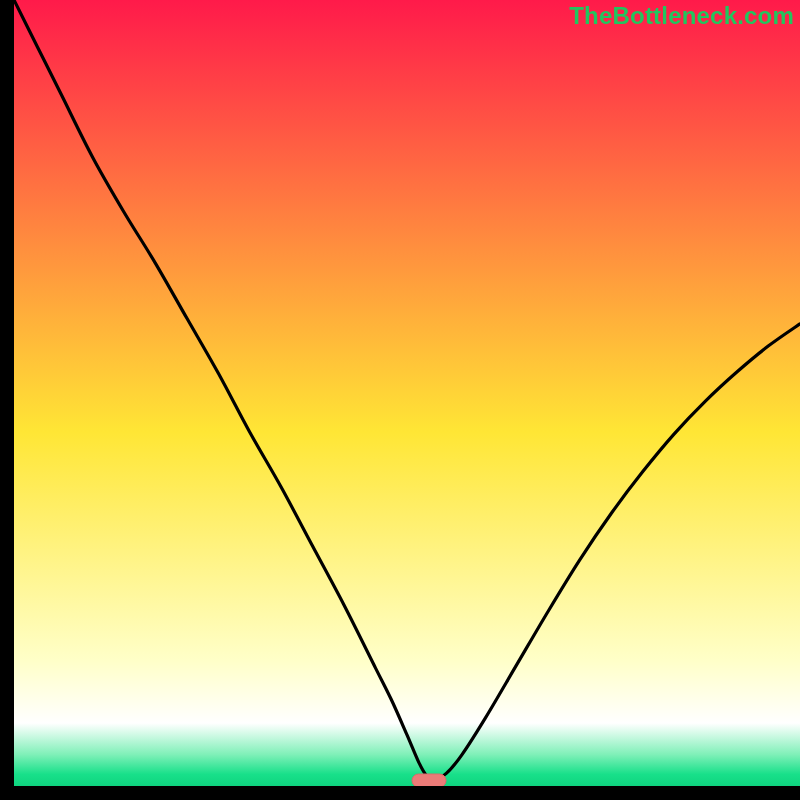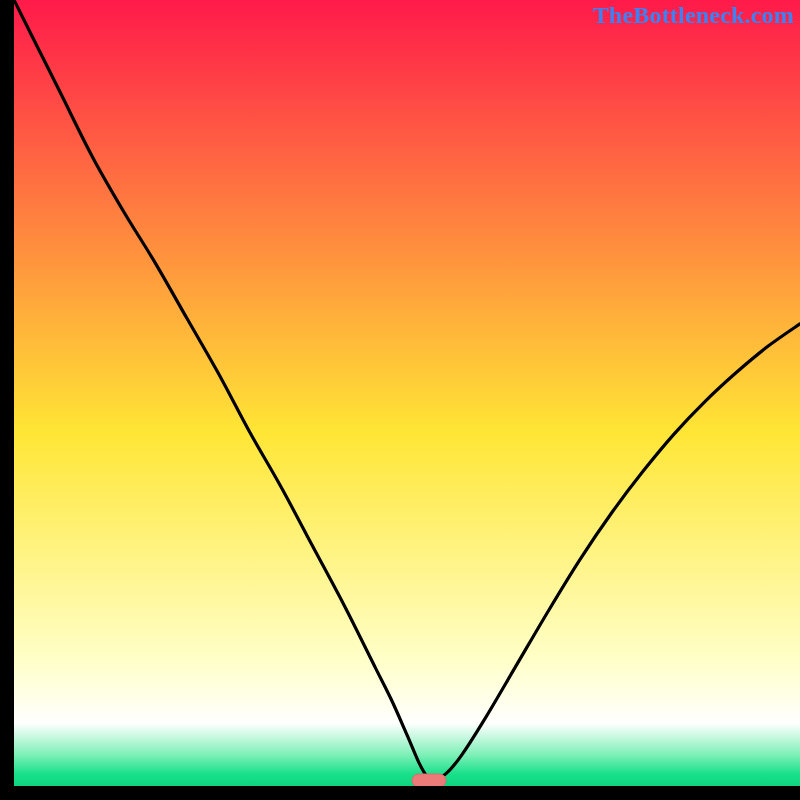--- a/index.html
+++ b/index.html
@@ -22,22 +22,22 @@
     position: absolute;
     left: 0;
     top: 0;
     width: 786px;
     height: 786px;
   }
   .watermark {
     position: absolute;
     top: 2px;
     right: 6px;
-    color: #3b82f6;
-    font-family: Liberation Serif, serif;
+    color: #22c55e;
+    font-family: Liberation Sans, sans-serif;
     font-size: 24px;
     font-weight: 600;
     letter-spacing: 0.2px;
     user-select: none;
   }
   svg { display: block; }
 </style>
 </head>
 <body>
 

